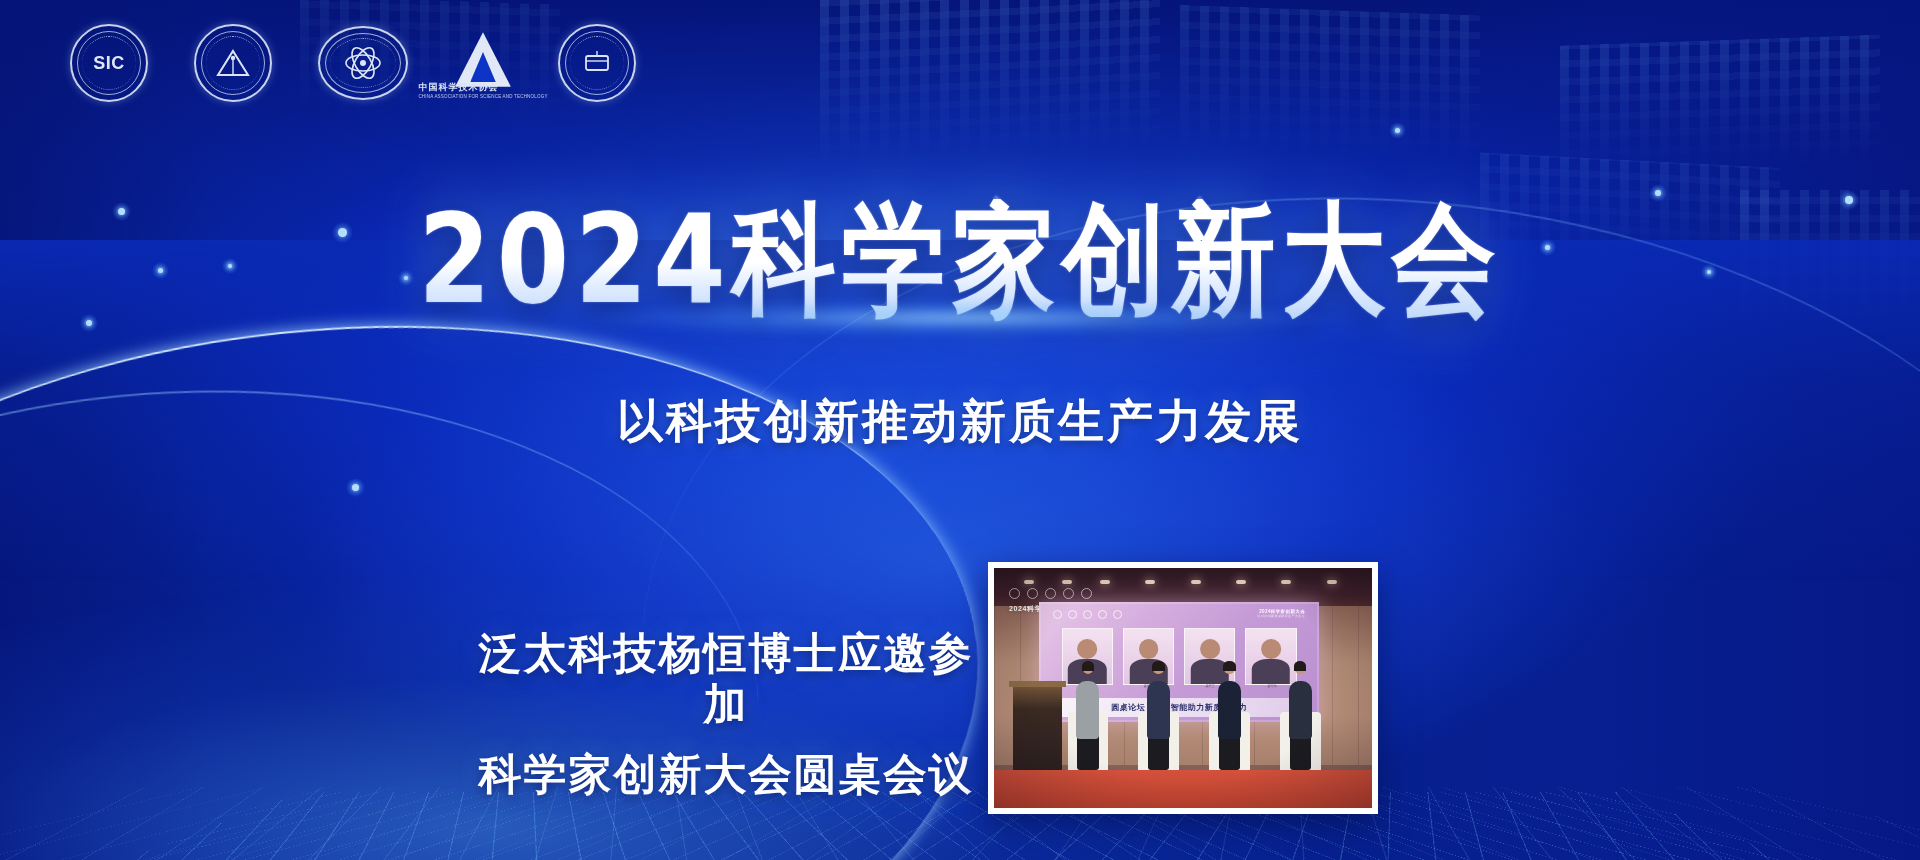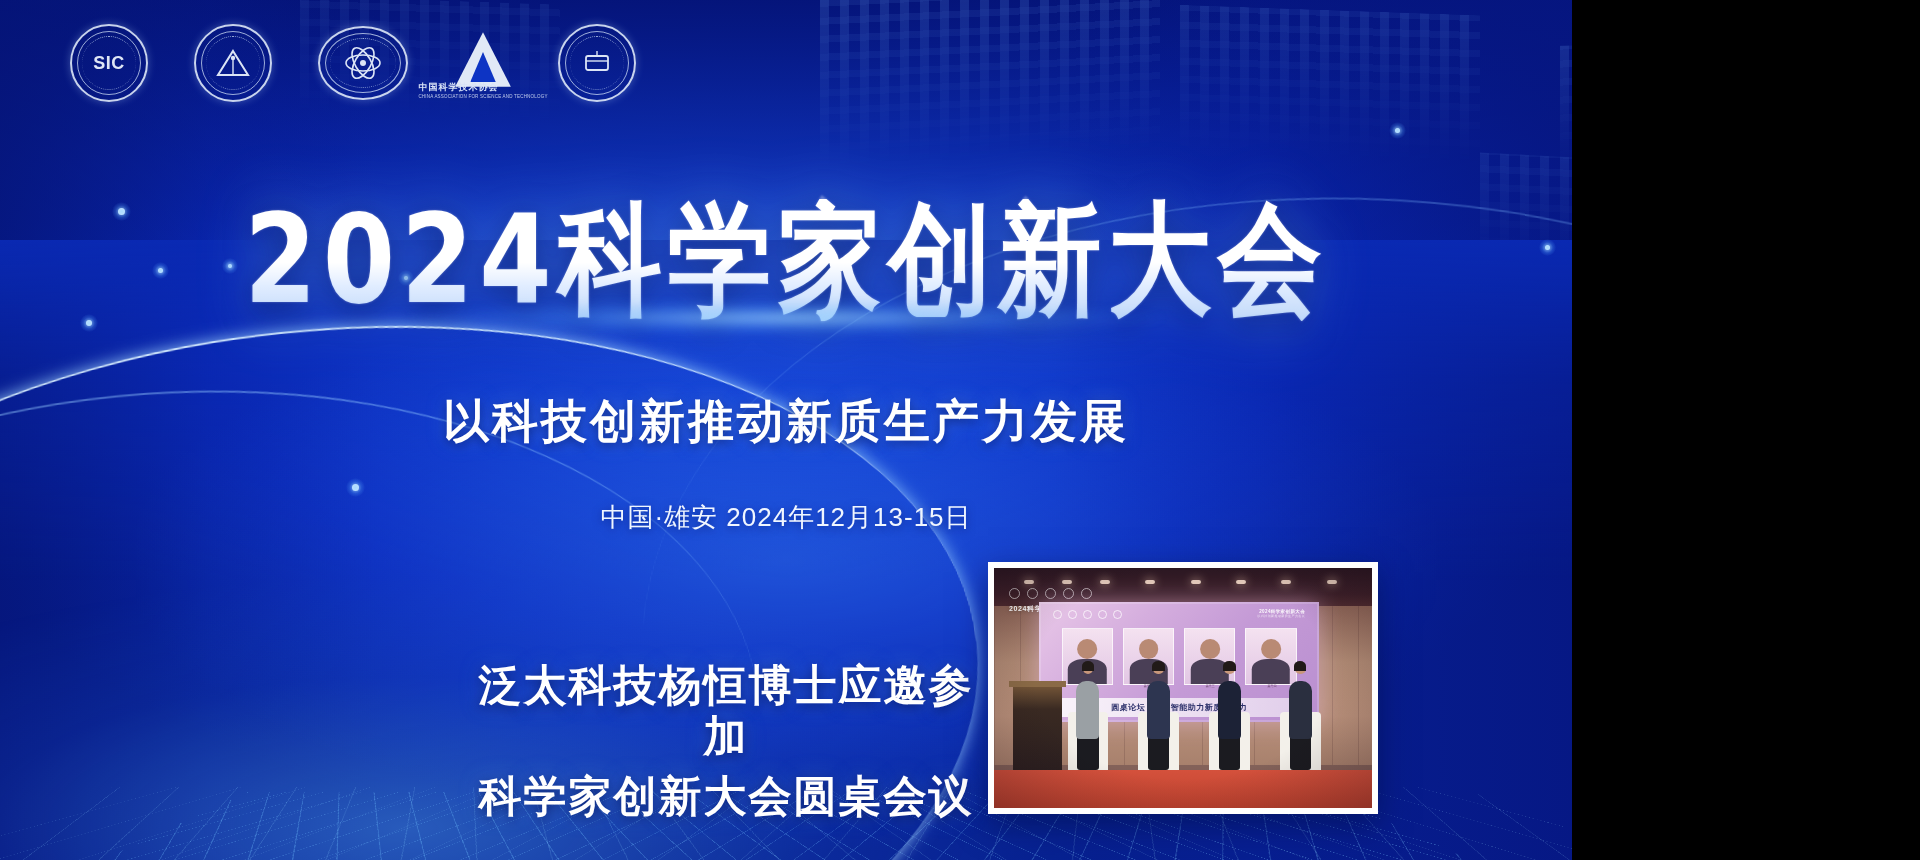--- a/index.html
+++ b/index.html
@@ -2,21 +2,21 @@
 <html><head>
 <meta charset="utf-8">
 <style>
   html, body {
     margin: 0;
     padding: 0;
     background: #000;
   }
   #poster {
     position: relative;
-    width: 1572px;
+    width: 1920px;
     height: 860px;
     overflow: hidden;
     font-family: "Liberation Sans", "DejaVu Sans", sans-serif;
     background: #404040;
   }
 
   
   .bg-base {
     position: absolute; inset: 0;
     background:
@@ -188,30 +188,30 @@
   .dateline {
     position: absolute; top: 500px; left: 0; right: 0;
     text-align: center;
     font-size: 26px; letter-spacing: 1px;
     color: #f0f6ff; font-weight: 400;
     text-shadow: 0 2px 8px rgba(2,16,90,.55);
   }
 
   
   .caption {
-    position: absolute; left: 466px; top: 660px;
+    position: absolute; left: 466px; top: 628px;
     width: 520px;
     text-align: center;
     font-size: 43px; line-height: 1.18;
     font-weight: 700; letter-spacing: 2px;
     color: #ffffff;
     font-family: "DejaVu Sans", "Liberation Sans", sans-serif;
     text-shadow: 0 3px 12px rgba(2,16,90,.75), 0 0 22px rgba(110,180,255,.35);
   }
-  .caption div + div { margin-top: 10px; }
+  .caption div + div { margin-top: 20px; }
 
   
   .photo-frame {
     position: absolute; left: 988px; top: 562px;
     width: 390px; height: 252px;
     background: #ffffff;
     padding: 6px;
     box-sizing: border-box;
     box-shadow: 0 10px 30px rgba(2,12,70,.55);
   }
@@ -439,21 +439,20 @@
       </div>
     </div>
 
   </div>
 
   <div class="headline">2024科学家创新大会</div>
   <div class="headline-glow"></div>
 
   <div class="subhead">以科技创新推动新质生产力发展</div>
 
-  <div class="dateline">中国·雄安  2024年12月13-15日</div>
 
   <div class="caption">
     <div>泛太科技杨恒博士应邀参加</div>
     <div>科学家创新大会圆桌会议</div>
   </div>
 
   <div class="photo-frame">
     <div class="photo">
 
       <div class="ph-wall">

